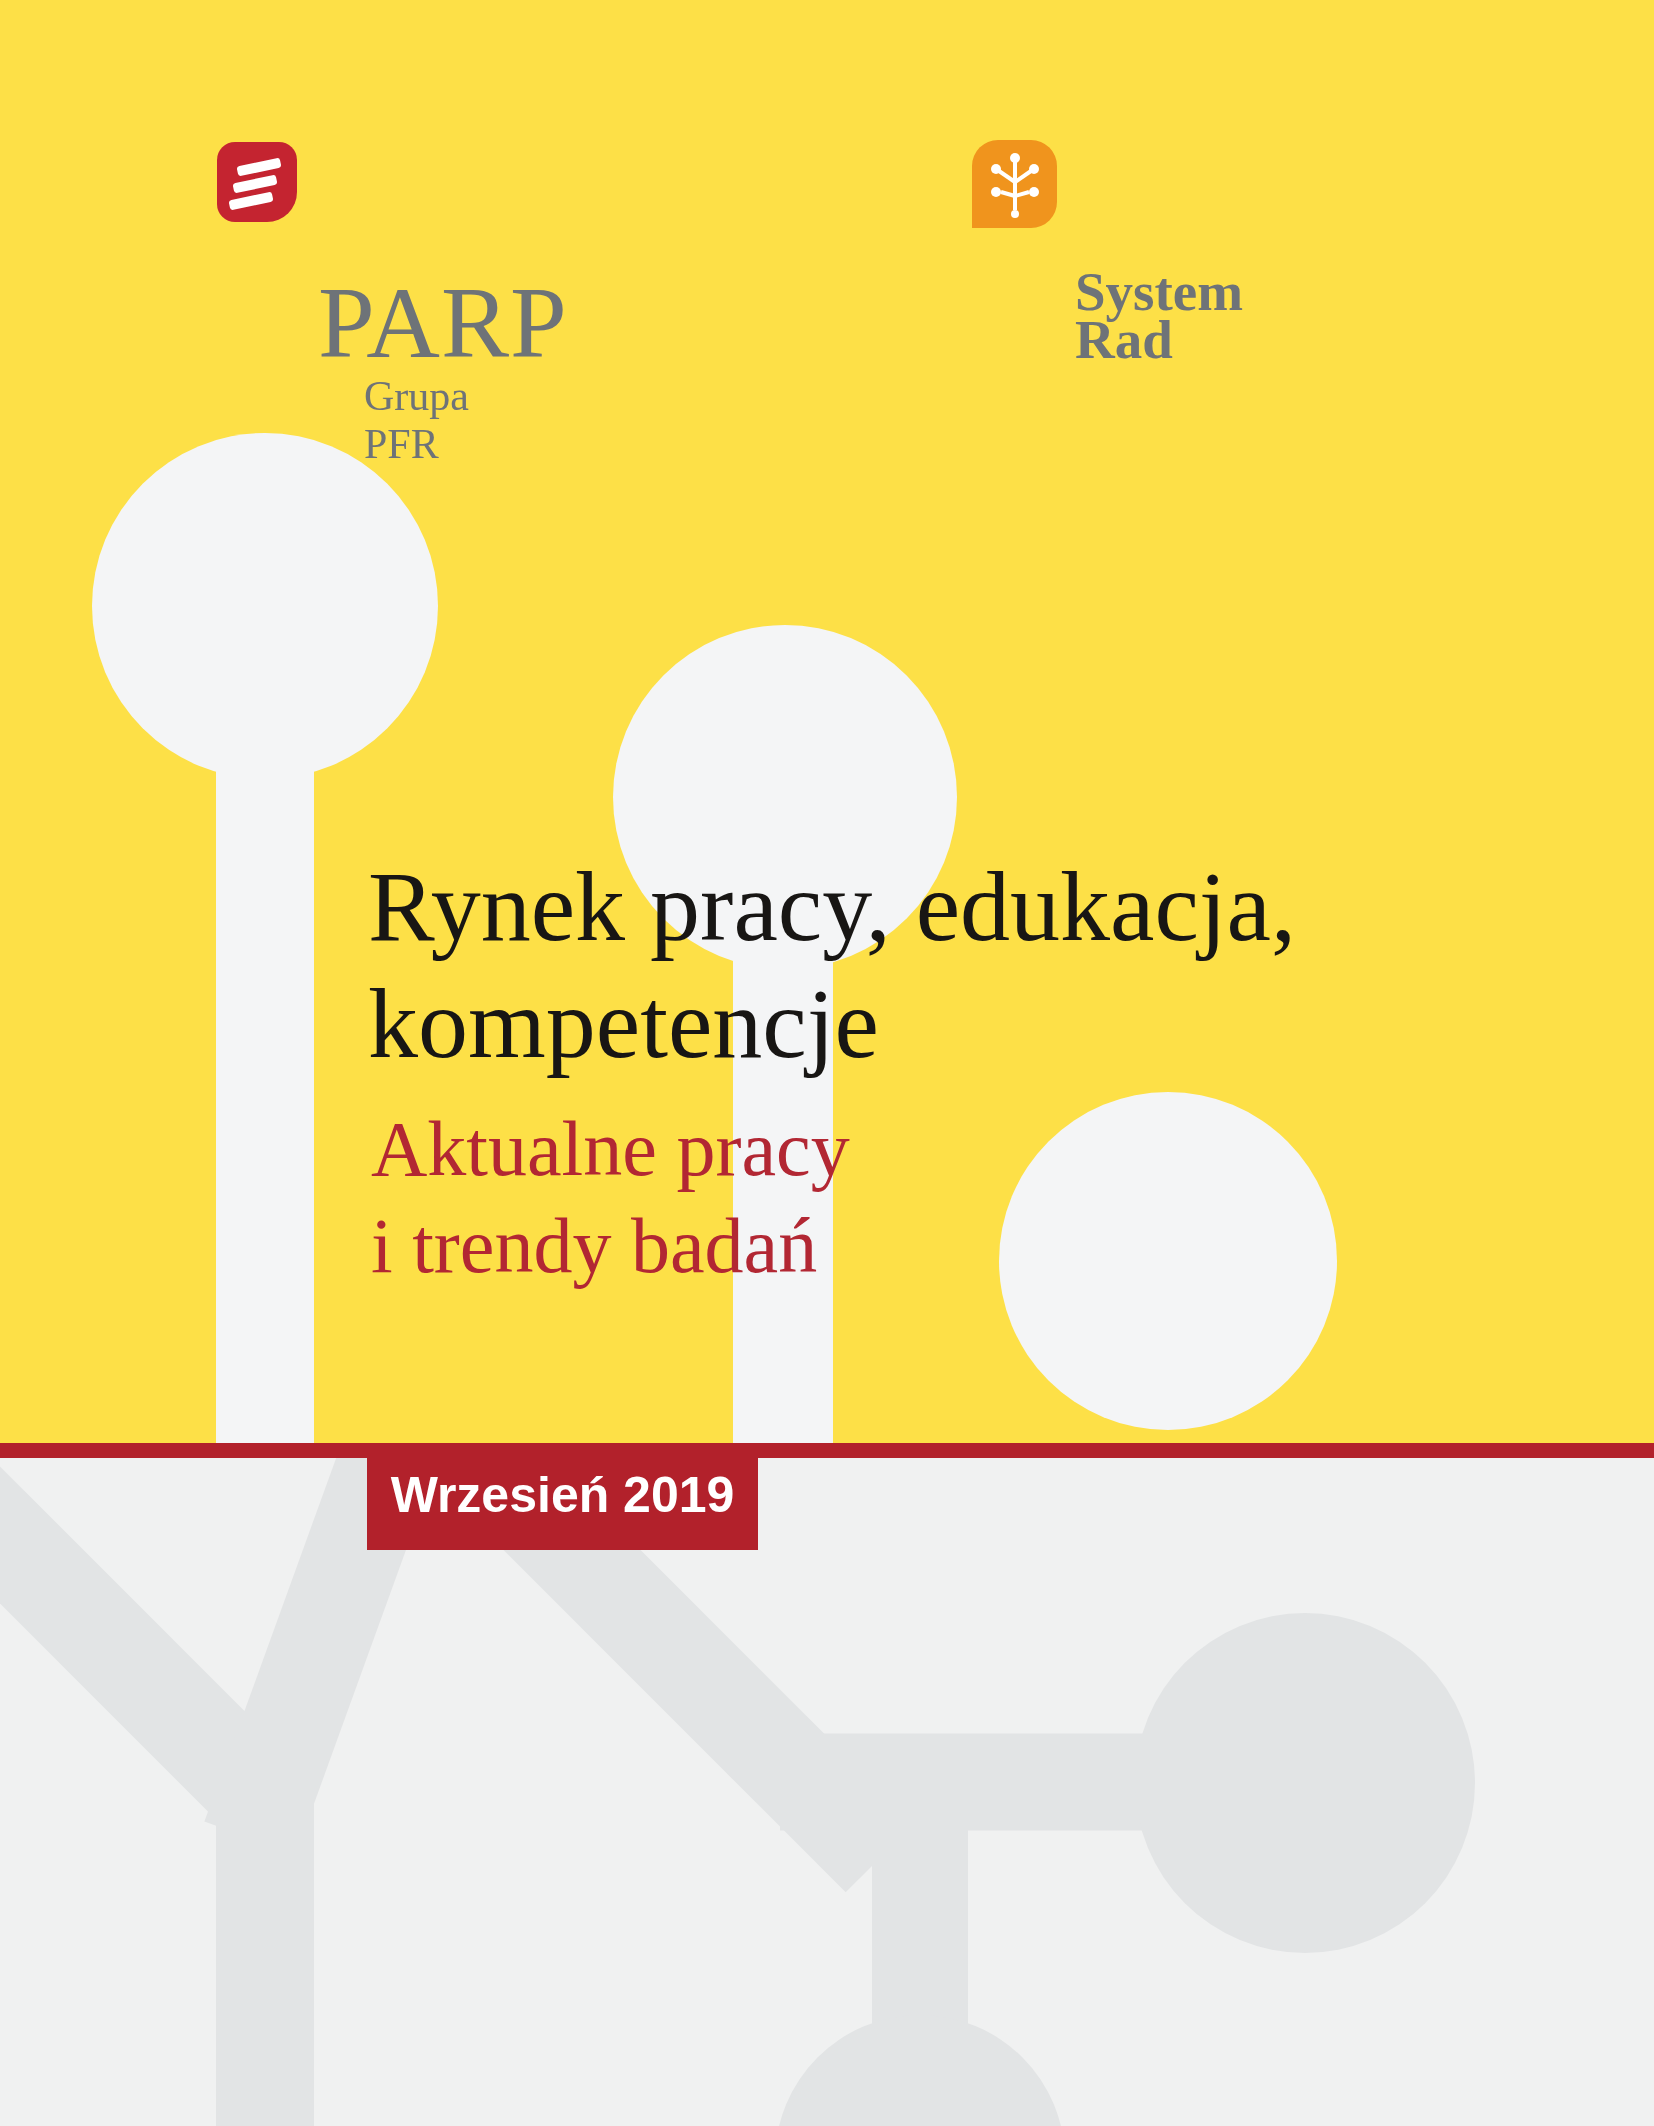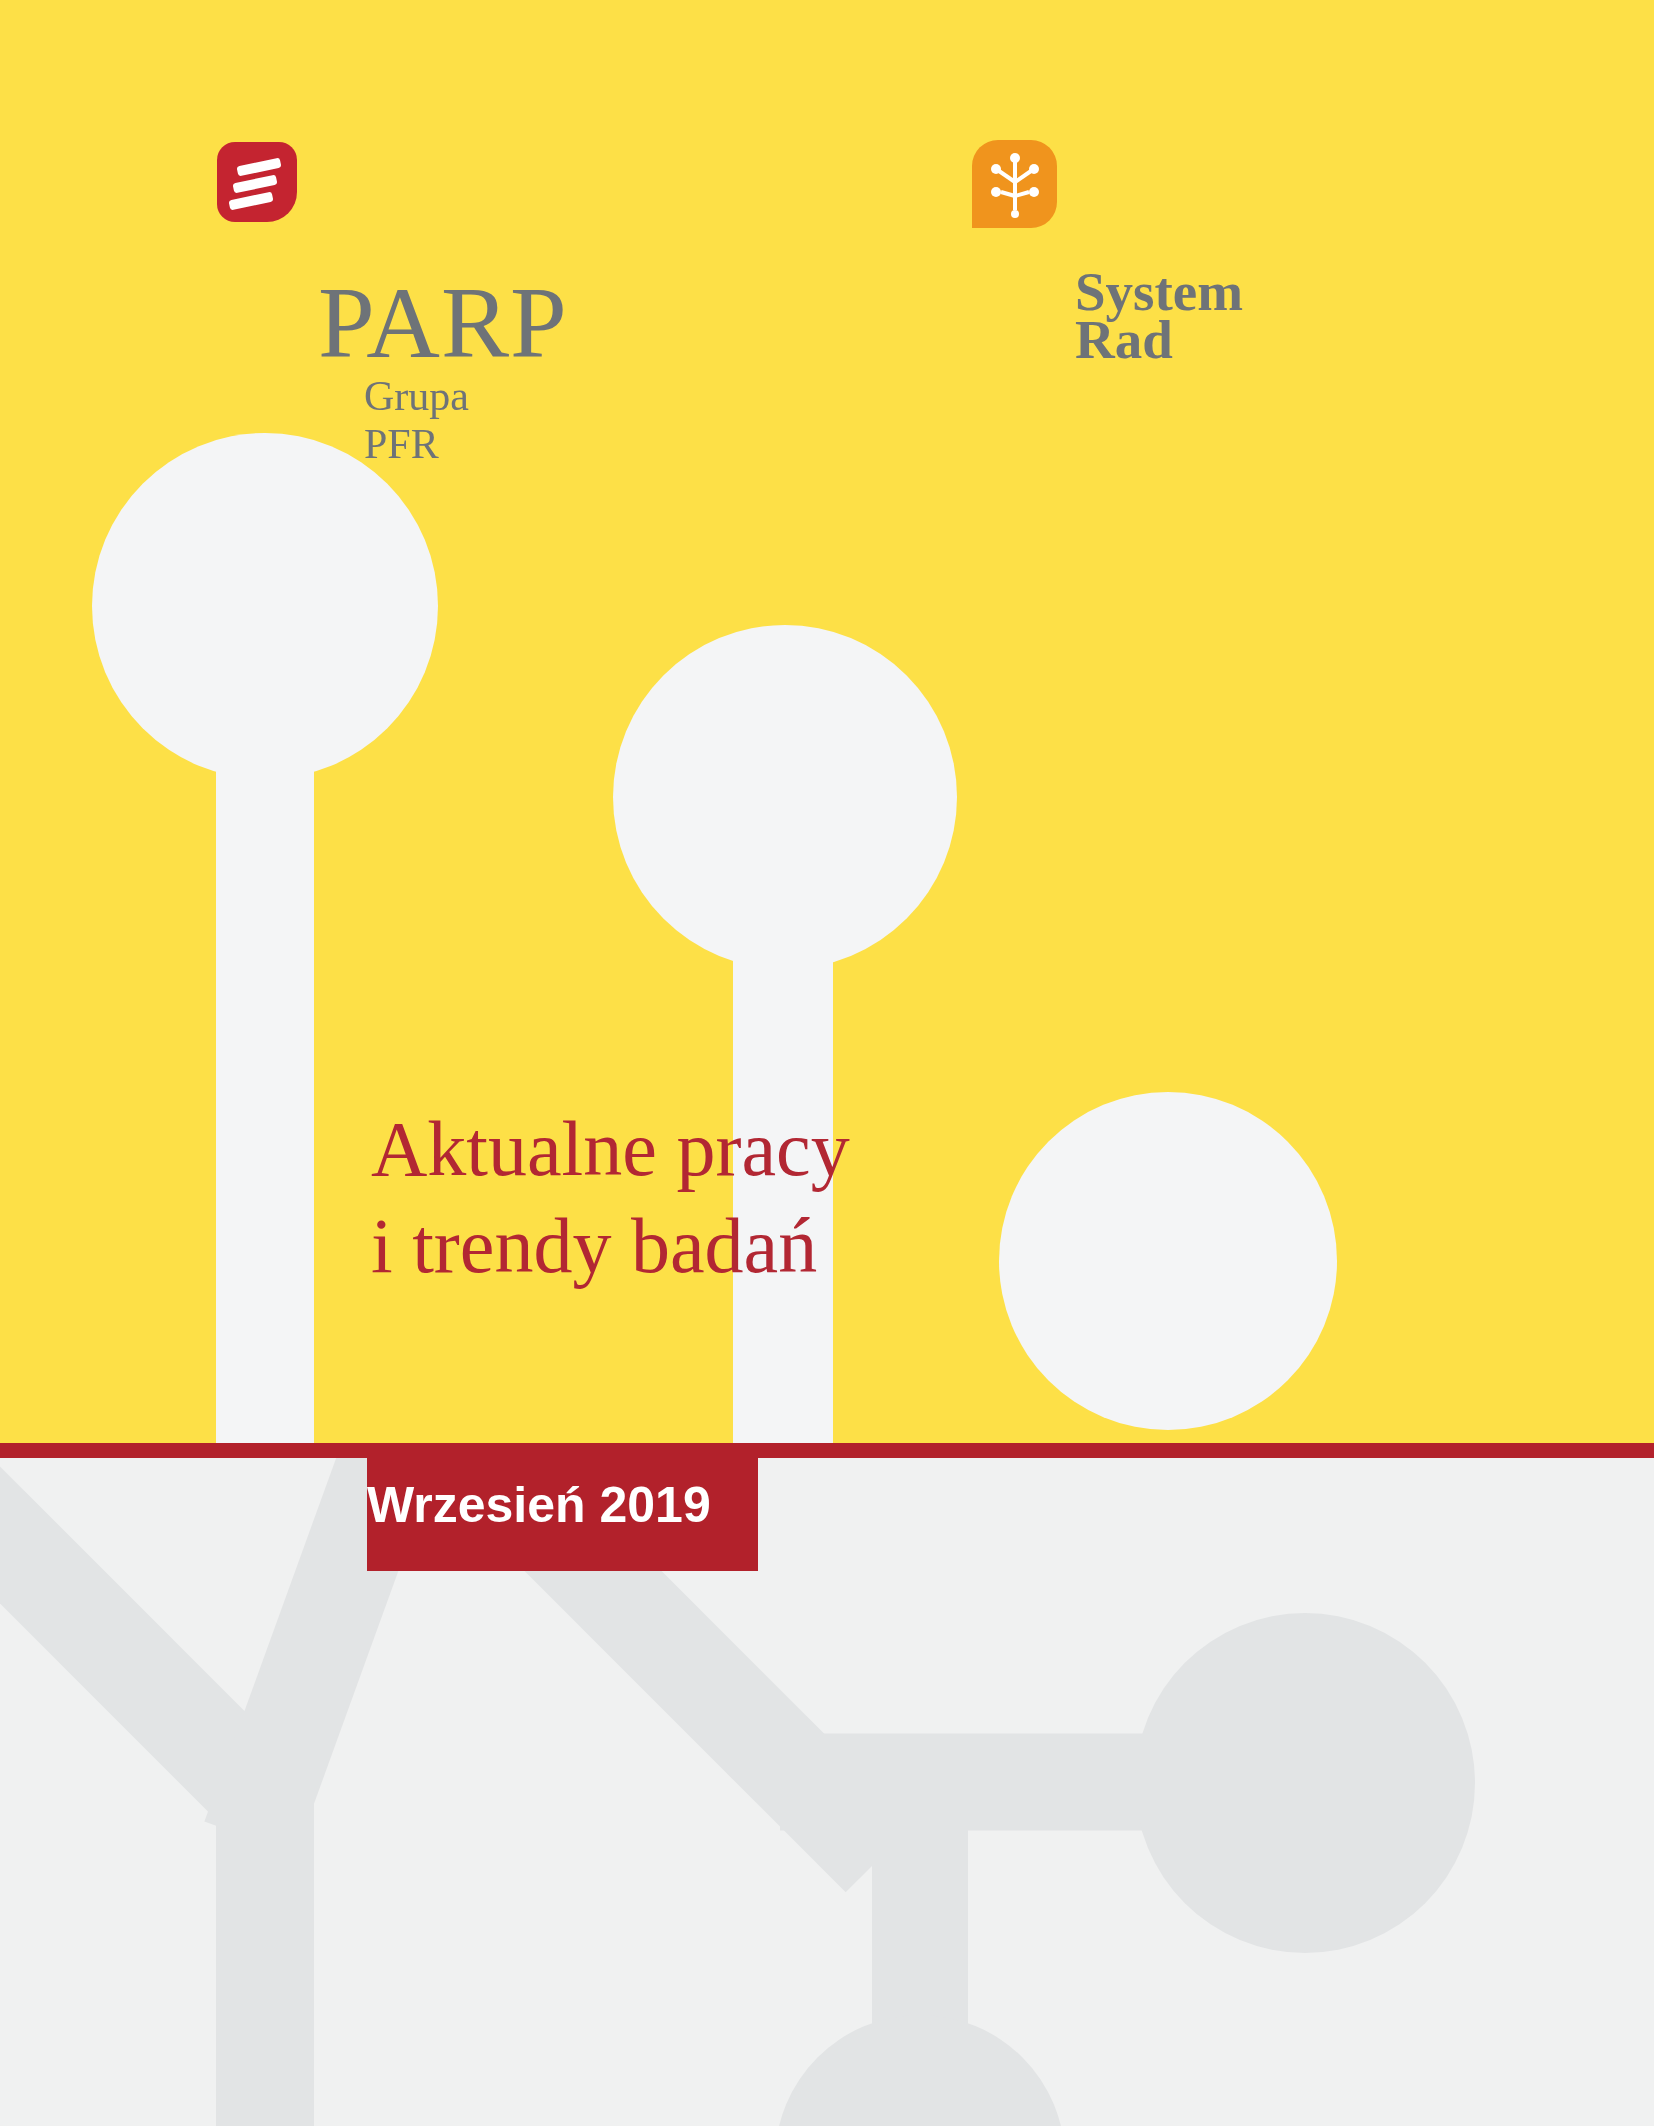--- a/index.html
+++ b/index.html
@@ -45,23 +45,23 @@
   .cover-subtitle{
     position:absolute;left:371px;top:1100px;z-index:4;
     font-size:78px;line-height:97px;color:#b22733;
   }
   
   .accent-stripe{
     position:absolute;left:0;top:1443px;width:1654px;height:15px;
     background:#b2212b;z-index:3;
   }
   .date-banner{
-    position:absolute;left:367px;top:1443px;width:391px;height:128px;
+    position:absolute;left:367px;top:1443px;width:391px;height:107px;
     background:#b2212b;z-index:4;
-    display:flex;align-items:center;justify-content:flex-start;
+    display:flex;align-items:center;justify-content:center;
   }
   .date-banner span{
     font-family:"Liberation Sans", sans-serif;
     font-weight:bold;font-size:50px;color:#ffffff;
     padding-bottom:4px;
   }
 </style>
 </head>
 <body>
 
@@ -124,20 +124,24 @@
           <circle cx="62" cy="52" r="5"></circle>
           <circle cx="43" cy="74" r="4"></circle>
         </g>
       </svg>
     </div>
     <div class="src-text">
       <div>System Rad</div>
     </div>
   </div>
 
+  <div class="cover-title">
+    <div>Rynek pracy, edukacja,</div>
+    <div>kompetencje</div>
+  </div>
 
   <div class="cover-subtitle">
     <div>Aktualne pracy</div>
     <div>i trendy badań</div>
   </div>
 
   <div class="accent-stripe"></div>
 
   <div class="date-banner">
     <span>Wrzesień 2019</span>

